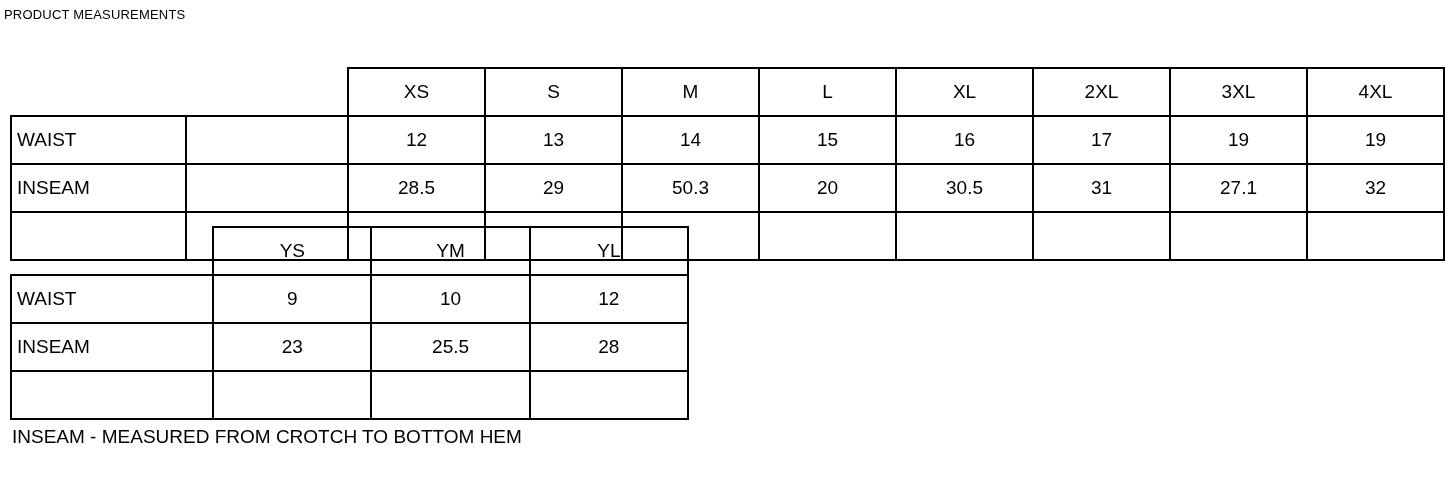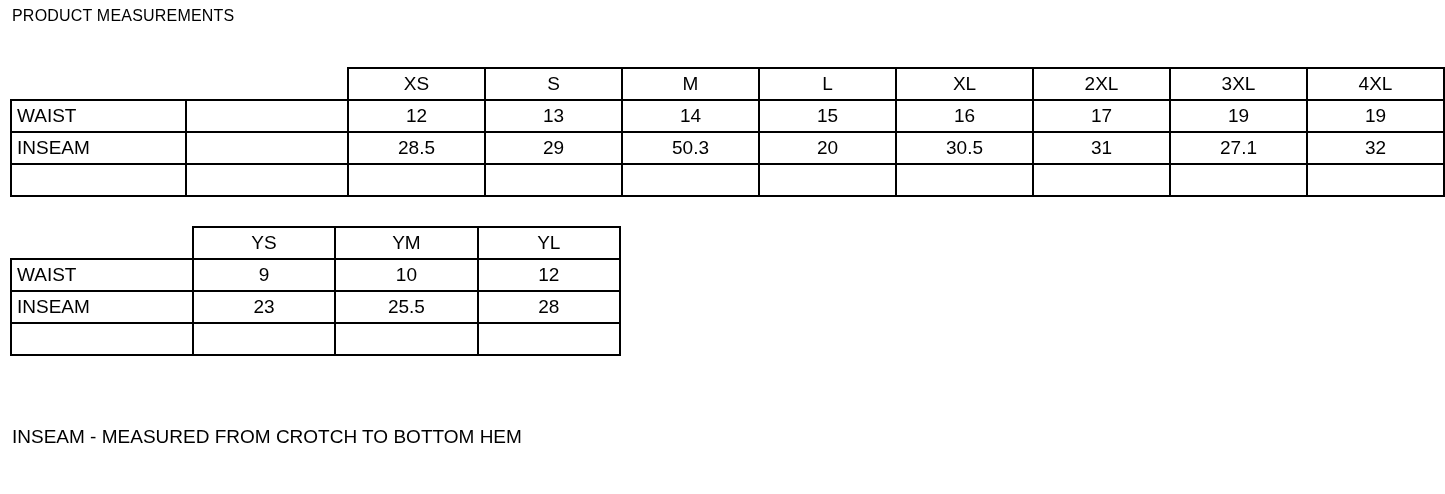--- a/index.html
+++ b/index.html
@@ -11,39 +11,39 @@
     width: 1445px;
     height: 494px;
     font-family: "Liberation Sans", sans-serif;
     color: #000000;
     position: relative;
     overflow: hidden;
   }
 
   #page-title {
     position: absolute;
-    left: 12px;
+    left: 4px;
     top: 7px;
-    font-size: 16px;
+    font-size: 13px;
     letter-spacing: 0.2px;
     white-space: nowrap;
   }
 
   .size-table {
     position: absolute;
     border-collapse: collapse;
     table-layout: fixed;
   }
   .size-table td {
     border: 2px solid #000000;
     height: 30px;
     font-size: 19px;
     text-align: center;
     vertical-align: middle;
-    padding: 0;
+    padding: 8px;
   }
   .size-table td.blank-cell {
     border: none;
   }
   .size-table td.row-label {
     text-align: left;
     padding-left: 5px;
     white-space: nowrap;
     border-radius: 12px;
   }
@@ -55,21 +55,21 @@
     width: 1432px;
   }
   #adult-table col.c-label { width: 175px; }
   #adult-table col.c-spacer { width: 162px; }
   #adult-table col.c-size { width: 137px; }
 
   
   #youth-table {
     left: 10px;
     top: 226px;
-    width: 611px;
+    width: 679px;
   }
   #youth-table col.c-label { width: 175px; }
   #youth-table col.c-size { width: 137px; }
 
   .notes {
     position: absolute;
     left: 12px;
     top: 421px;
     font-size: 19px;
     line-height: 31px;

